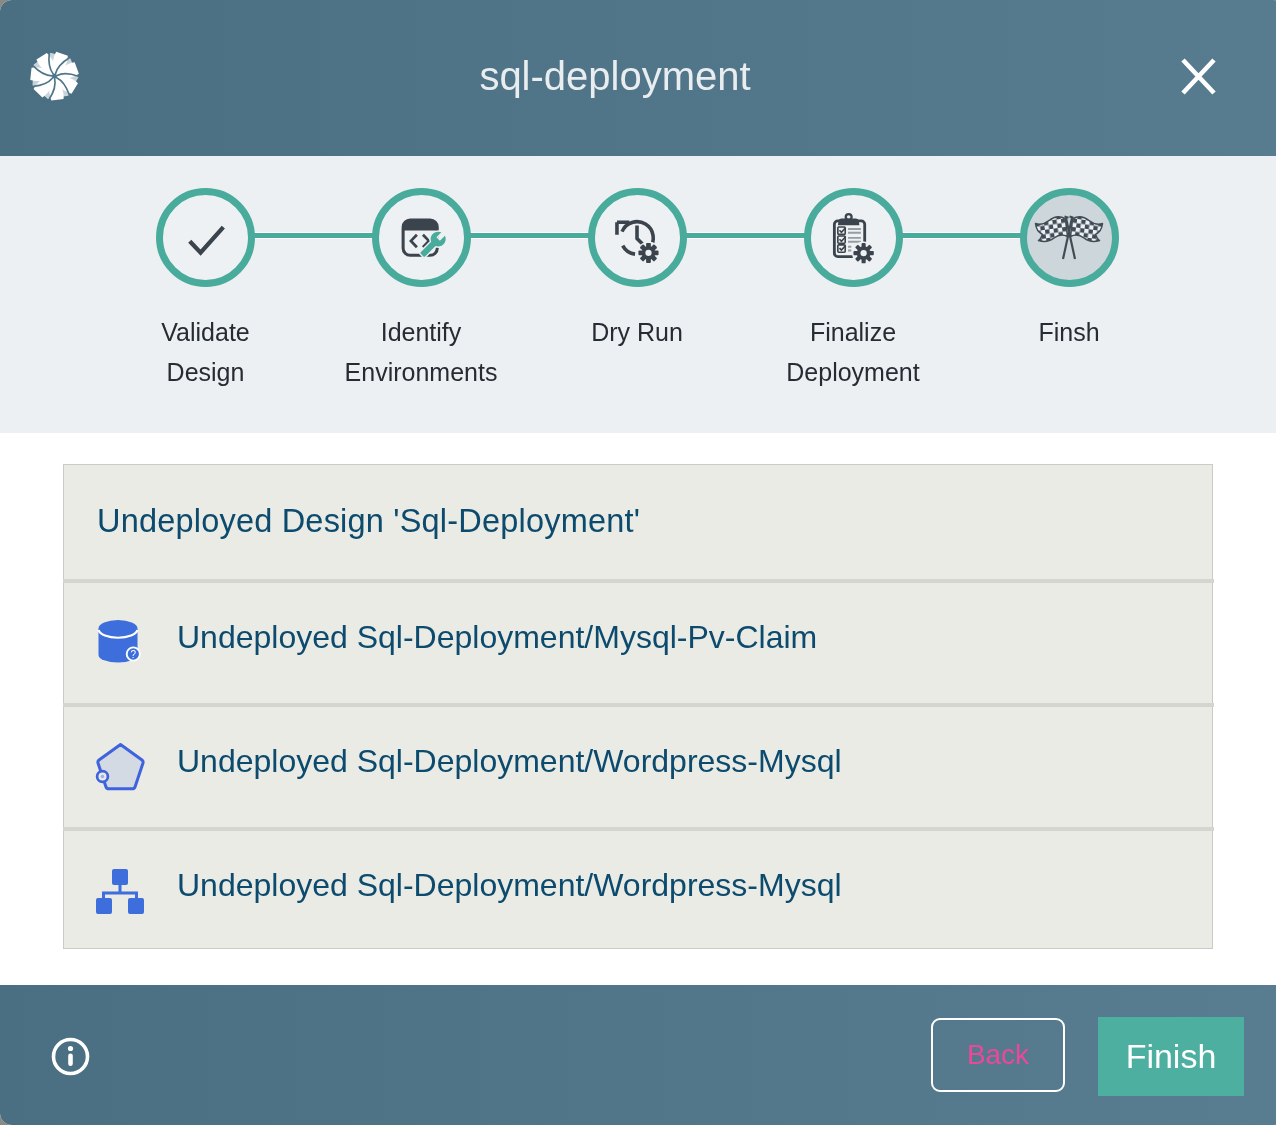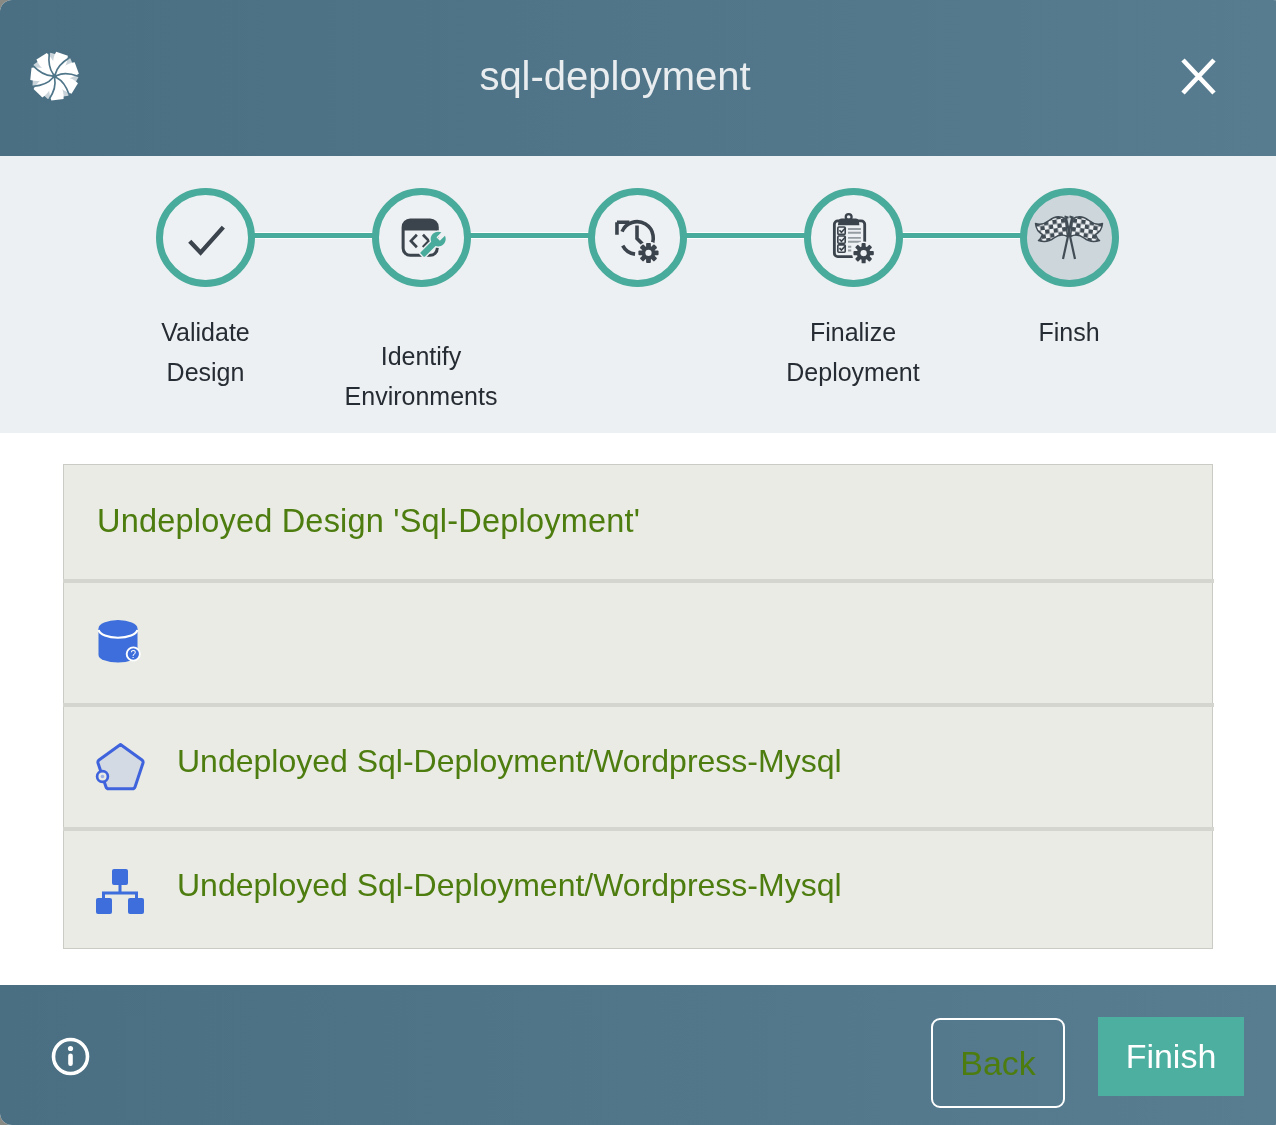--- a/index.html
+++ b/index.html
@@ -9,23 +9,23 @@
   .header{left:0;top:0;width:1276px;height:156px;background:linear-gradient(90deg,#4a6f82 0%,#577c8f 100%);}
   .title{left:615px;top:54px;transform:translateX(-50%);font-size:40px;color:#e9edef;white-space:nowrap;}
   .stepbar{left:0;top:156px;width:1276px;height:277px;background:#edf0f2;}
   .connector{left:205px;top:231.5px;width:864px;height:5.5px;background:#49ab9b;border-top:1.5px solid #fdfdfd;border-bottom:1.5px solid #fdfdfd;}
   .circle{width:85px;height:85px;border:7px solid #49ab9b;border-radius:50%;background:#eef1f3;display:flex;align-items:center;justify-content:center;}
   .c5{background:#ccd6db;}
   .steplabel{top:312px;width:260px;text-align:center;font-size:25px;line-height:40px;color:#262c33;}
   .content{left:0;top:433px;width:1276px;height:552px;background:#fff;}
   .box{left:63px;top:464px;width:1148px;height:483px;background:#e9ebe4;border:1.5px solid #c9cbc4;}
   .sep{left:63px;width:1151px;height:4px;background:#d3d5ce;}
-  .rowtext{font-size:32px;color:#4d7c0f;white-space:nowrap;}
+  .rowtext{font-size:32px;color:#0c4a6e;white-space:nowrap;}
   .footer{left:0;top:985px;width:1276px;height:140px;background:linear-gradient(90deg,#4a6f82 0%,#587d90 100%);}
-  .btn-back{left:931px;top:1018px;width:134px;height:90px;border:2.5px solid #fff;border-radius:9px;box-sizing:border-box;color:#4d7c0f;font-size:34px;display:flex;align-items:center;justify-content:center;}
+  .btn-back{left:931px;top:1018px;width:134px;height:74px;border:2.5px solid #fff;border-radius:9px;box-sizing:border-box;color:#ec4899;font-size:28px;display:flex;align-items:center;justify-content:center;}
   .btn-finish{left:1098px;top:1017px;width:146px;height:79px;background:#4cafa0;border-radius:0;color:#fff;font-size:34px;display:flex;align-items:center;justify-content:center;}
 </style>
 </head>
 <body>
 <div class="modal">
 
   <div class="abs header"></div>
   <svg class="abs" style="left:30px;top:51px;" width="49" height="50" viewBox="0 0 49 50">
     <g transform="translate(24.5,25.2) rotate(4)">
       <path d="M14.65,-18.75 L23.80,-0.24 L15.02,18.46 L-5.06,23.25 L-21.34,10.54 L-21.54,-10.11 L-5.53,-23.15 Z" fill="#c9d4da"></path>
@@ -144,30 +144,32 @@
       <path d="M32 4 L41 45"></path>
       <path d="M38 4 L29 45"></path>
       <path d="M30.5 2.5 l4 1.2 M35.5 2.5 l4 1.2"></path>
     </g>
     <path d="M31.5 5 C 26 1.5 20 2.5 15 6.5 C 10.5 10 5.5 11 1.5 9.5 C 2 14.5 4.5 18.5 8.5 20.5 C 7.5 23.5 6 25.5 4.5 26.5 C 10 28.5 15.5 27.5 20 24 C 24 21 29.5 20.5 33.5 22.5 Z" fill="url(#chk)" stroke="#414c55" stroke-width="1.5" stroke-linejoin="round"></path>
     <g transform="translate(70,0) scale(-1,1)">
       <path d="M31.5 5 C 26 1.5 20 2.5 15 6.5 C 10.5 10 5.5 11 1.5 9.5 C 2 14.5 4.5 18.5 8.5 20.5 C 7.5 23.5 6 25.5 4.5 26.5 C 10 28.5 15.5 27.5 20 24 C 24 21 29.5 20.5 33.5 22.5 Z" fill="url(#chk)" stroke="#414c55" stroke-width="1.5" stroke-linejoin="round"></path>
     </g>
   </svg>
   <div class="abs steplabel" style="left:75.5px;">Validate<br>Design</div>
-  <div class="abs steplabel" style="left:291px;margin-top:24px;">Identify<br>Environments</div>
+  <div class="abs steplabel" style="left:291px;">Identify<br>Environments</div>
+  <div class="abs steplabel" style="left:507px;">Dry Run</div>
   <div class="abs steplabel" style="left:939px;">Finsh</div>
   <div class="abs steplabel" style="left:723px;">Finalize<br>Deployment</div>
 
   <div class="abs content"></div>
   <div class="abs box"></div>
   <div class="abs sep" style="top:579px;"></div>
   <div class="abs sep" style="top:703px;"></div>
   <div class="abs sep" style="top:827px;"></div>
   <div class="abs rowtext" style="left:97px;top:502.5px;font-size:32.5px;letter-spacing:0.2px;">Undeployed Design 'Sql-Deployment'</div>
+  <div class="abs rowtext" style="left:177px;top:619px;">Undeployed Sql-Deployment/Mysql-Pv-Claim</div>
   <div class="abs rowtext" style="left:177px;top:743px;">Undeployed Sql-Deployment/Wordpress-Mysql</div>
   <div class="abs rowtext" style="left:177px;top:867px;">Undeployed Sql-Deployment/Wordpress-Mysql</div>
 
   <svg class="abs" style="left:97px;top:616px;" width="46" height="50" viewBox="0 0 46 50">
     <path d="M1.5 13 V39 A19.5 7.5 0 0 0 40.5 39 V13 Z" fill="#3d6edb"></path>
     <ellipse cx="21" cy="12.5" rx="19.5" ry="8.6" fill="#3d6edb"></ellipse>
     <path d="M1.6 14 A19.5 8.6 0 0 0 40.4 14" fill="none" stroke="#fff" stroke-width="2.2"></path>
     <circle cx="36.3" cy="38" r="6.6" fill="#3d6edb" stroke="#fff" stroke-width="1.9"></circle>
     <text x="36.3" y="41.6" font-size="10" fill="#fff" text-anchor="middle" font-family="Liberation Sans">?</text>
   </svg>

